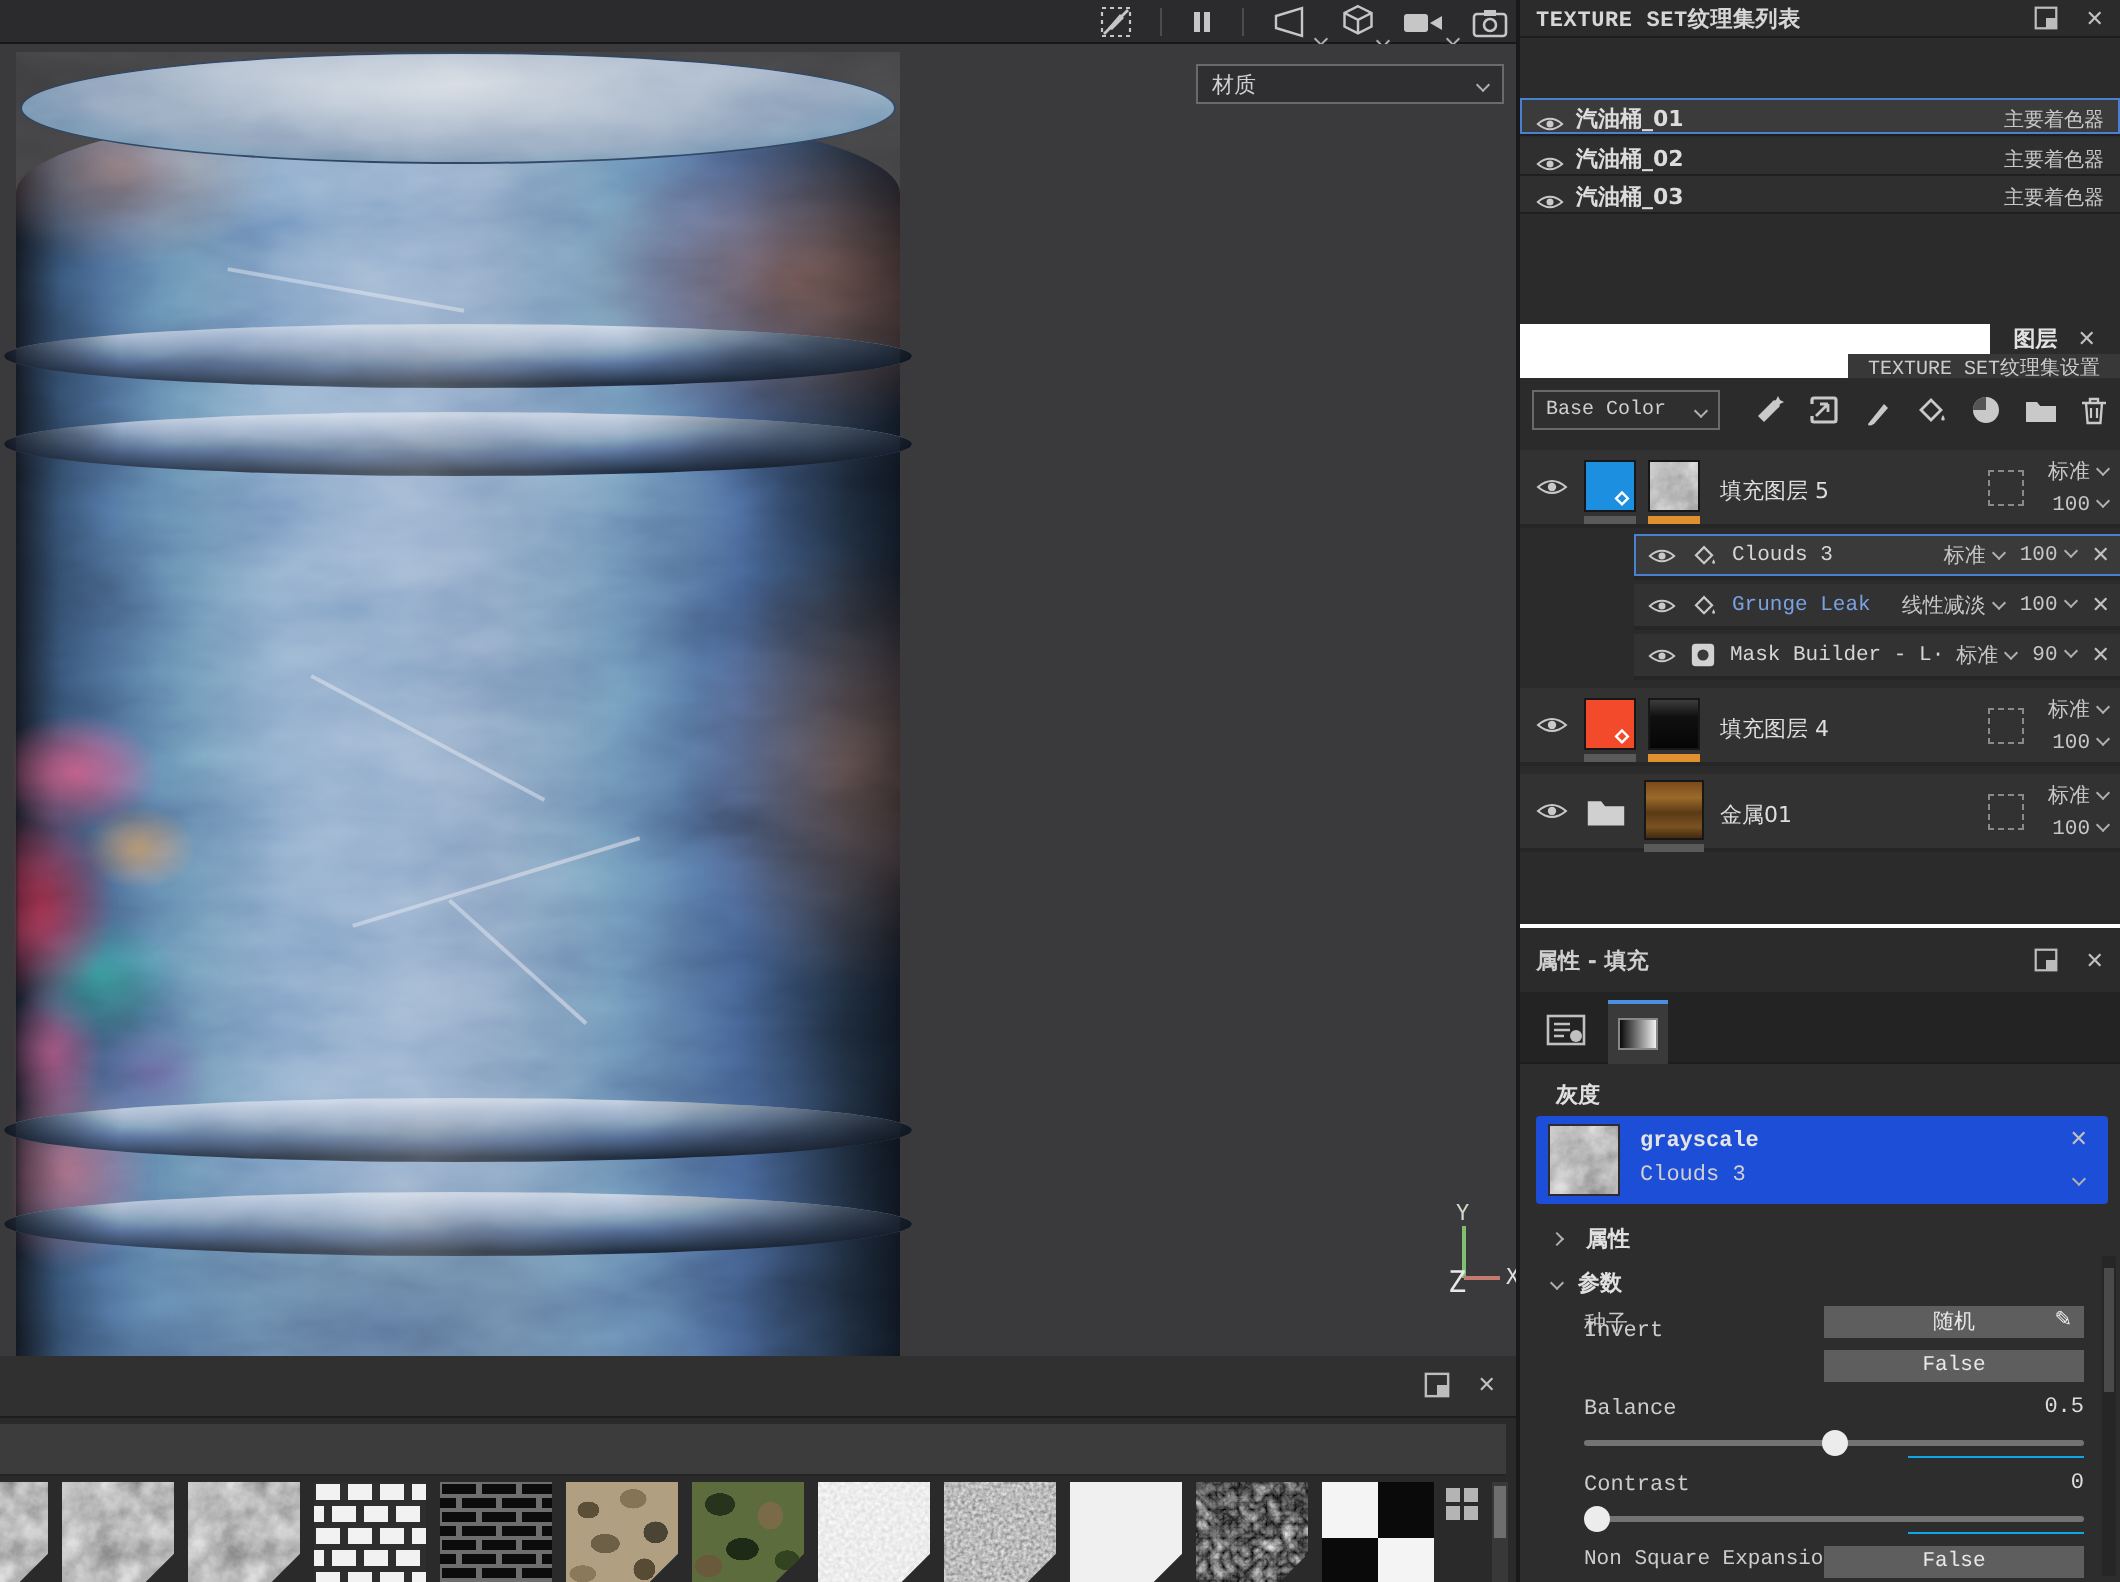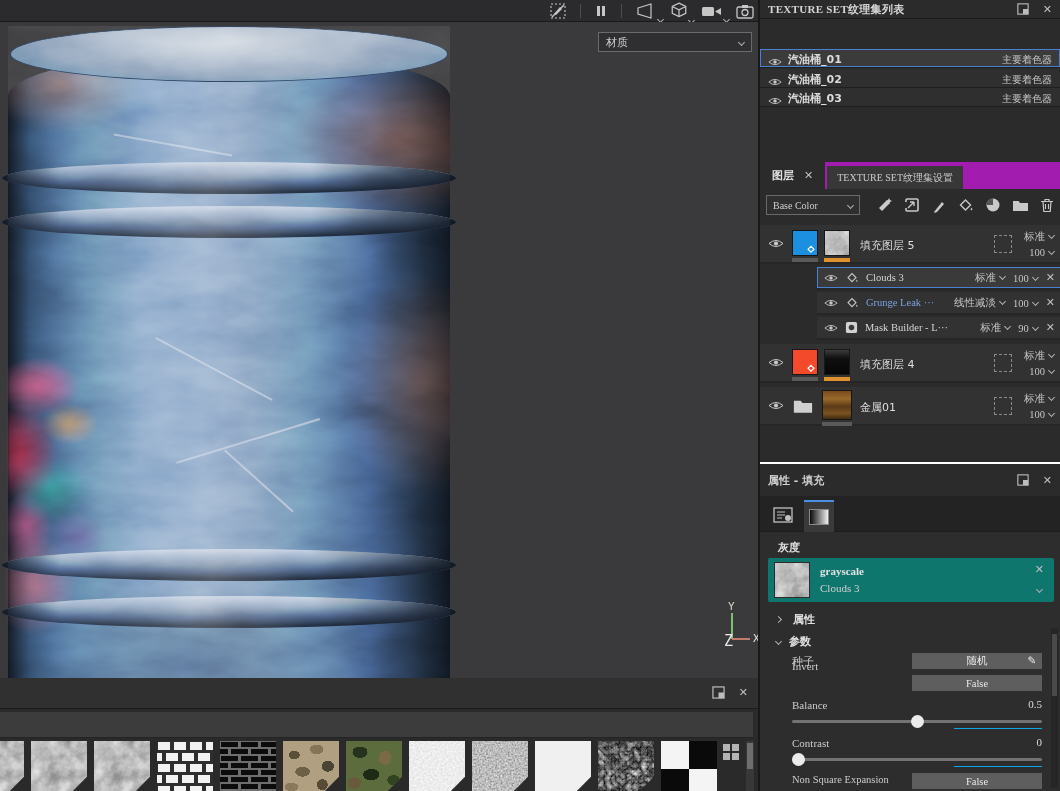--- a/index.html
+++ b/index.html
@@ -3,21 +3,21 @@
 <meta charset="utf-8">
 <style>
   * { box-sizing: border-box; margin: 0; padding: 0; }
   html,body { width:1060px; height:791px; }
   body {
     position: relative; overflow: hidden;
     background:#2b2b2b; color:#cfcfcf;
     font-family:"DejaVu Sans", sans-serif; font-size:11px;
   }
   .abs { position:absolute; }
-  .mono { font-family:Liberation Serif, serif; }
+  .mono { font-family:Liberation Mono, monospace; }
   .bold { font-weight:bold; }
   .chev { display:inline-block; width:5px; height:5px;
     border-right:1.4px solid #b0b0b0; border-bottom:1.4px solid #b0b0b0;
     transform:rotate(45deg); margin-left:4px; vertical-align:2px; }
   .chev.r { transform:rotate(-45deg); margin-left:0; margin-right:4px; vertical-align:0; }
   .xglyph { color:#c0c0c0; font-size:11px; line-height:1; cursor:default; }
   svg.icon { display:block; }
   svg.fill { position:absolute; left:0; top:0; width:100%; height:100%; }
 
   
@@ -103,21 +103,21 @@
 
   .tsl-toolbar { position:absolute; left:0; top:22px; width:100%; height:24px; }
   .btn-settings { position:absolute; right:4px; top:2px; width:68px; height:19px; border:1px solid #8c8c8c;
     background:#303030; display:flex; align-items:center; justify-content:center; gap:2px; font-weight:bold; }
   .ts-row { position:absolute; left:0; width:100%; height:19px; background:#2f2f2f;
     border-bottom:1px solid #1f1f1f; display:flex; align-items:flex-end; padding:0 8px; gap:6px; }
   .ts-row.sel { background:#3b3b3b; box-shadow: inset 0 0 0 1px #4a80d1; }
   .ts-row .nm { font-weight:bold; color:#dcdcdc; }
   .ts-row .sh { margin-left:auto; color:#c8c8c8; font-size:10px; }
 
-  .tabbar { position:absolute; left:0; top:162px; width:100%; height:27px; background:#a21caf; display:flex; align-items:flex-end; }
+  .tabbar { position:absolute; left:0; top:162px; width:100%; height:27px; background:#ffffff; display:flex; align-items:flex-end;flex-direction:column; }
   .tab-active { height:27px; background:#2b2b2b; display:flex; align-items:center; gap:10px; padding:0 12px; font-weight:bold; color:#e2e2e2; }
   .tab-idle { height:23px; background:#383838; display:flex; align-items:center; padding:0 10px; color:#cccccc; font-size:10px; margin-left:2px; }
 
   .chanrow { position:absolute; left:0; top:189px; width:100%; height:33px; background:#2b2b2b; }
   .chan-dd { position:absolute; left:6px; top:6px; width:94px; height:20px; border:1px solid #6a6a6a;
     background:#2f2f2f; display:flex; align-items:center; padding:0 6px; font-size:10px; }
   .chan-dd .chev { margin-left:auto; }
   .ltools { position:absolute; right:6px; top:6px; height:20px; display:flex; gap:11px; align-items:center; }
 
   .lrow { position:absolute; left:0; width:100%; height:39px; background:#323232; border-bottom:2px solid #262626; }
@@ -132,21 +132,21 @@
   .lr-right { position:absolute; right:6px; top:3px; text-align:right; font-size:10.5px; color:#c6c6c6; line-height:16px; }
   .dashsq { position:absolute; right:48px; top:10px; width:18px; height:18px; border:1px dashed #8a8a8a; }
 
   
   .props-head { position:absolute; left:0; top:462px; width:100%; height:34px; background:#2b2b2b; border-top:2px solid #ffffff; display:flex; align-items:center; padding:0 8px; }
   .ptabs { position:absolute; left:0; top:496px; width:100%; height:36px; background:#232323; border-bottom:1px solid #1d1d1d; }
   .ptab { position:absolute; top:4px; width:30px; height:32px; display:flex; align-items:center; justify-content:center; }
   .ptab.active { background:#3a3a3a; border-top:2px solid #4a8fe0; }
   .props-body { position:absolute; left:0; top:532px; width:100%; height:259px; background:#2d2d2d; }
   .sect-label { position:absolute; left:18px; top:8px; font-weight:bold; color:#e0e0e0; }
-  .res-slot { position:absolute; left:8px; top:26px; width:286px; height:44px; background:#0f766e; border-radius:2px; }
+  .res-slot { position:absolute; left:8px; top:26px; width:286px; height:44px; background:#1d4ed8; border-radius:2px; }
   .res-slot .rthumb { position:absolute; left:6px; top:4px; width:36px; height:36px; overflow:hidden; border:1px solid #2c2c2c; }
   .grp { position:absolute; left:16px; display:flex; align-items:center; gap:8px; font-weight:bold; color:#e0e0e0; }
   .prm-label { position:absolute; left:32px; color:#cccccc; font-size:11px; }
   .prm-btn { position:absolute; left:152px; width:130px; height:16px; background:#5e5e5e; color:#e8e8e8;
     display:flex; align-items:center; justify-content:center; font-size:10.5px; }
   .prm-val { position:absolute; right:18px; width:88px; text-align:right; color:#dddddd;
     border-bottom:1px solid #0ea5e9; font-size:11px; padding-bottom:18px; }
   .slider { position:absolute; left:32px; width:250px; height:3px; background:#737373; border-radius:2px; }
   .knob { position:absolute; top:-5px; width:13px; height:13px; border-radius:50%; background:#ececec; }
   .pscroll { position:absolute; right:2px; top:96px; width:7px; height:160px; background:#262626; }

